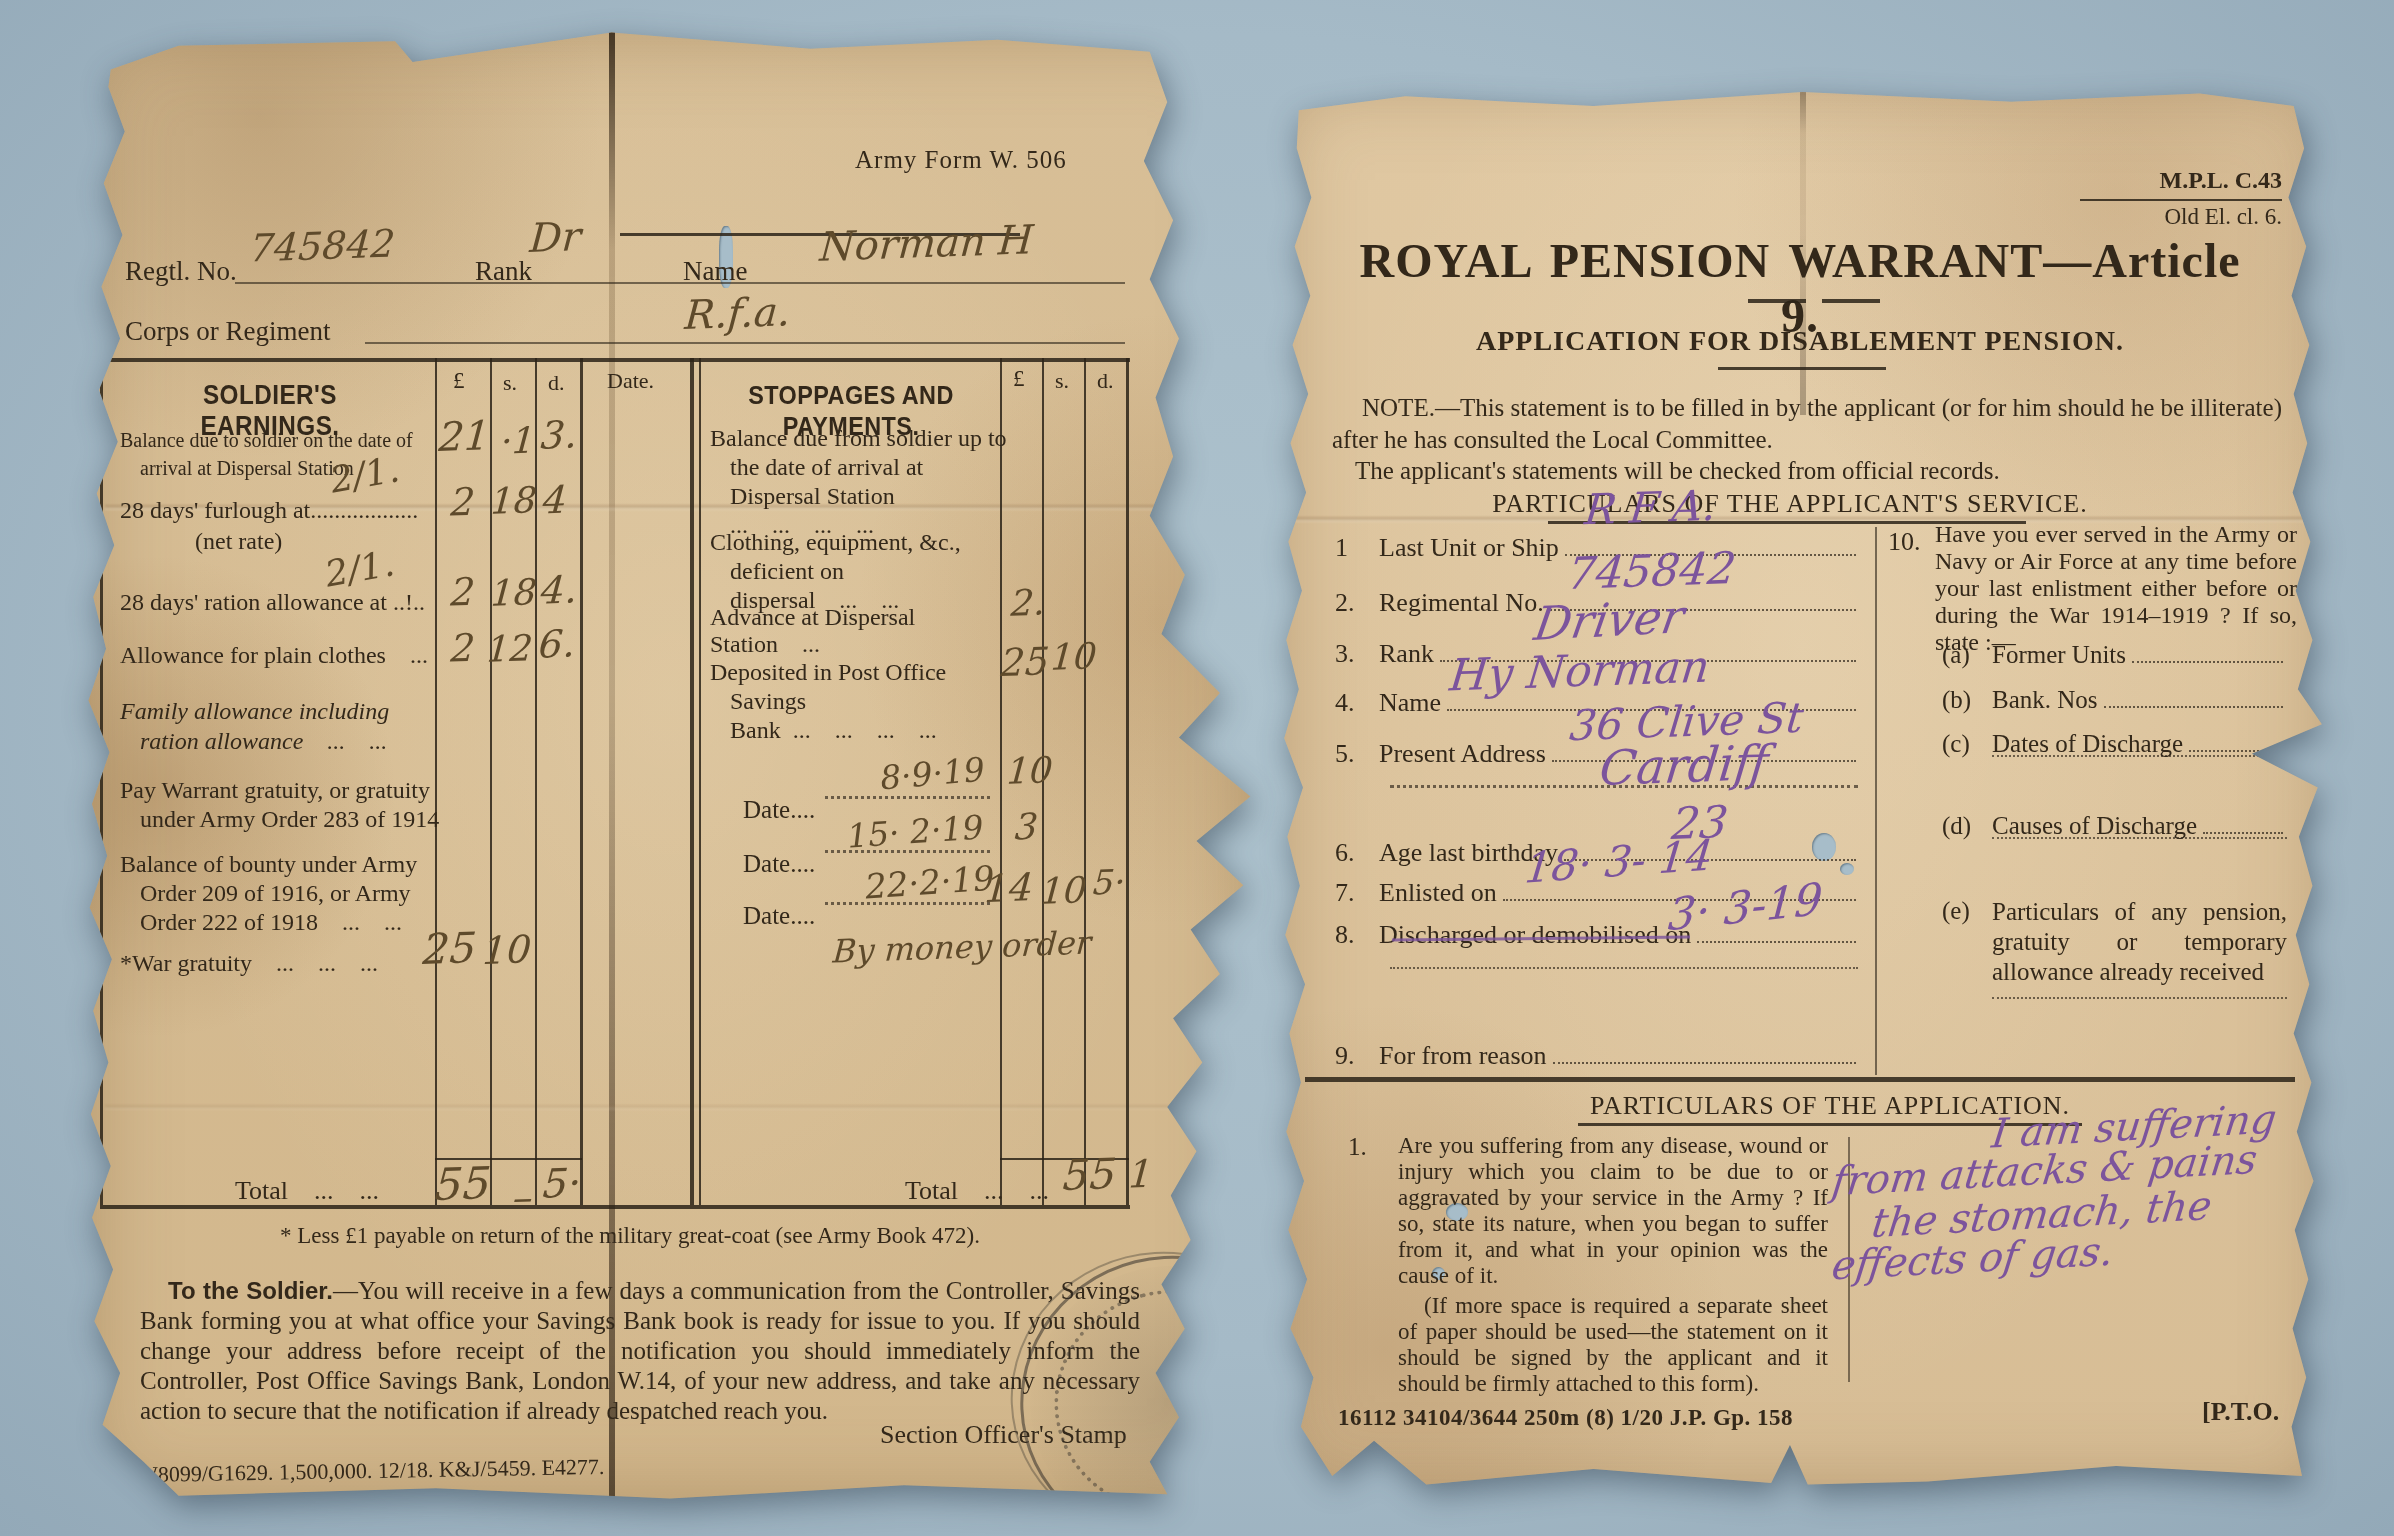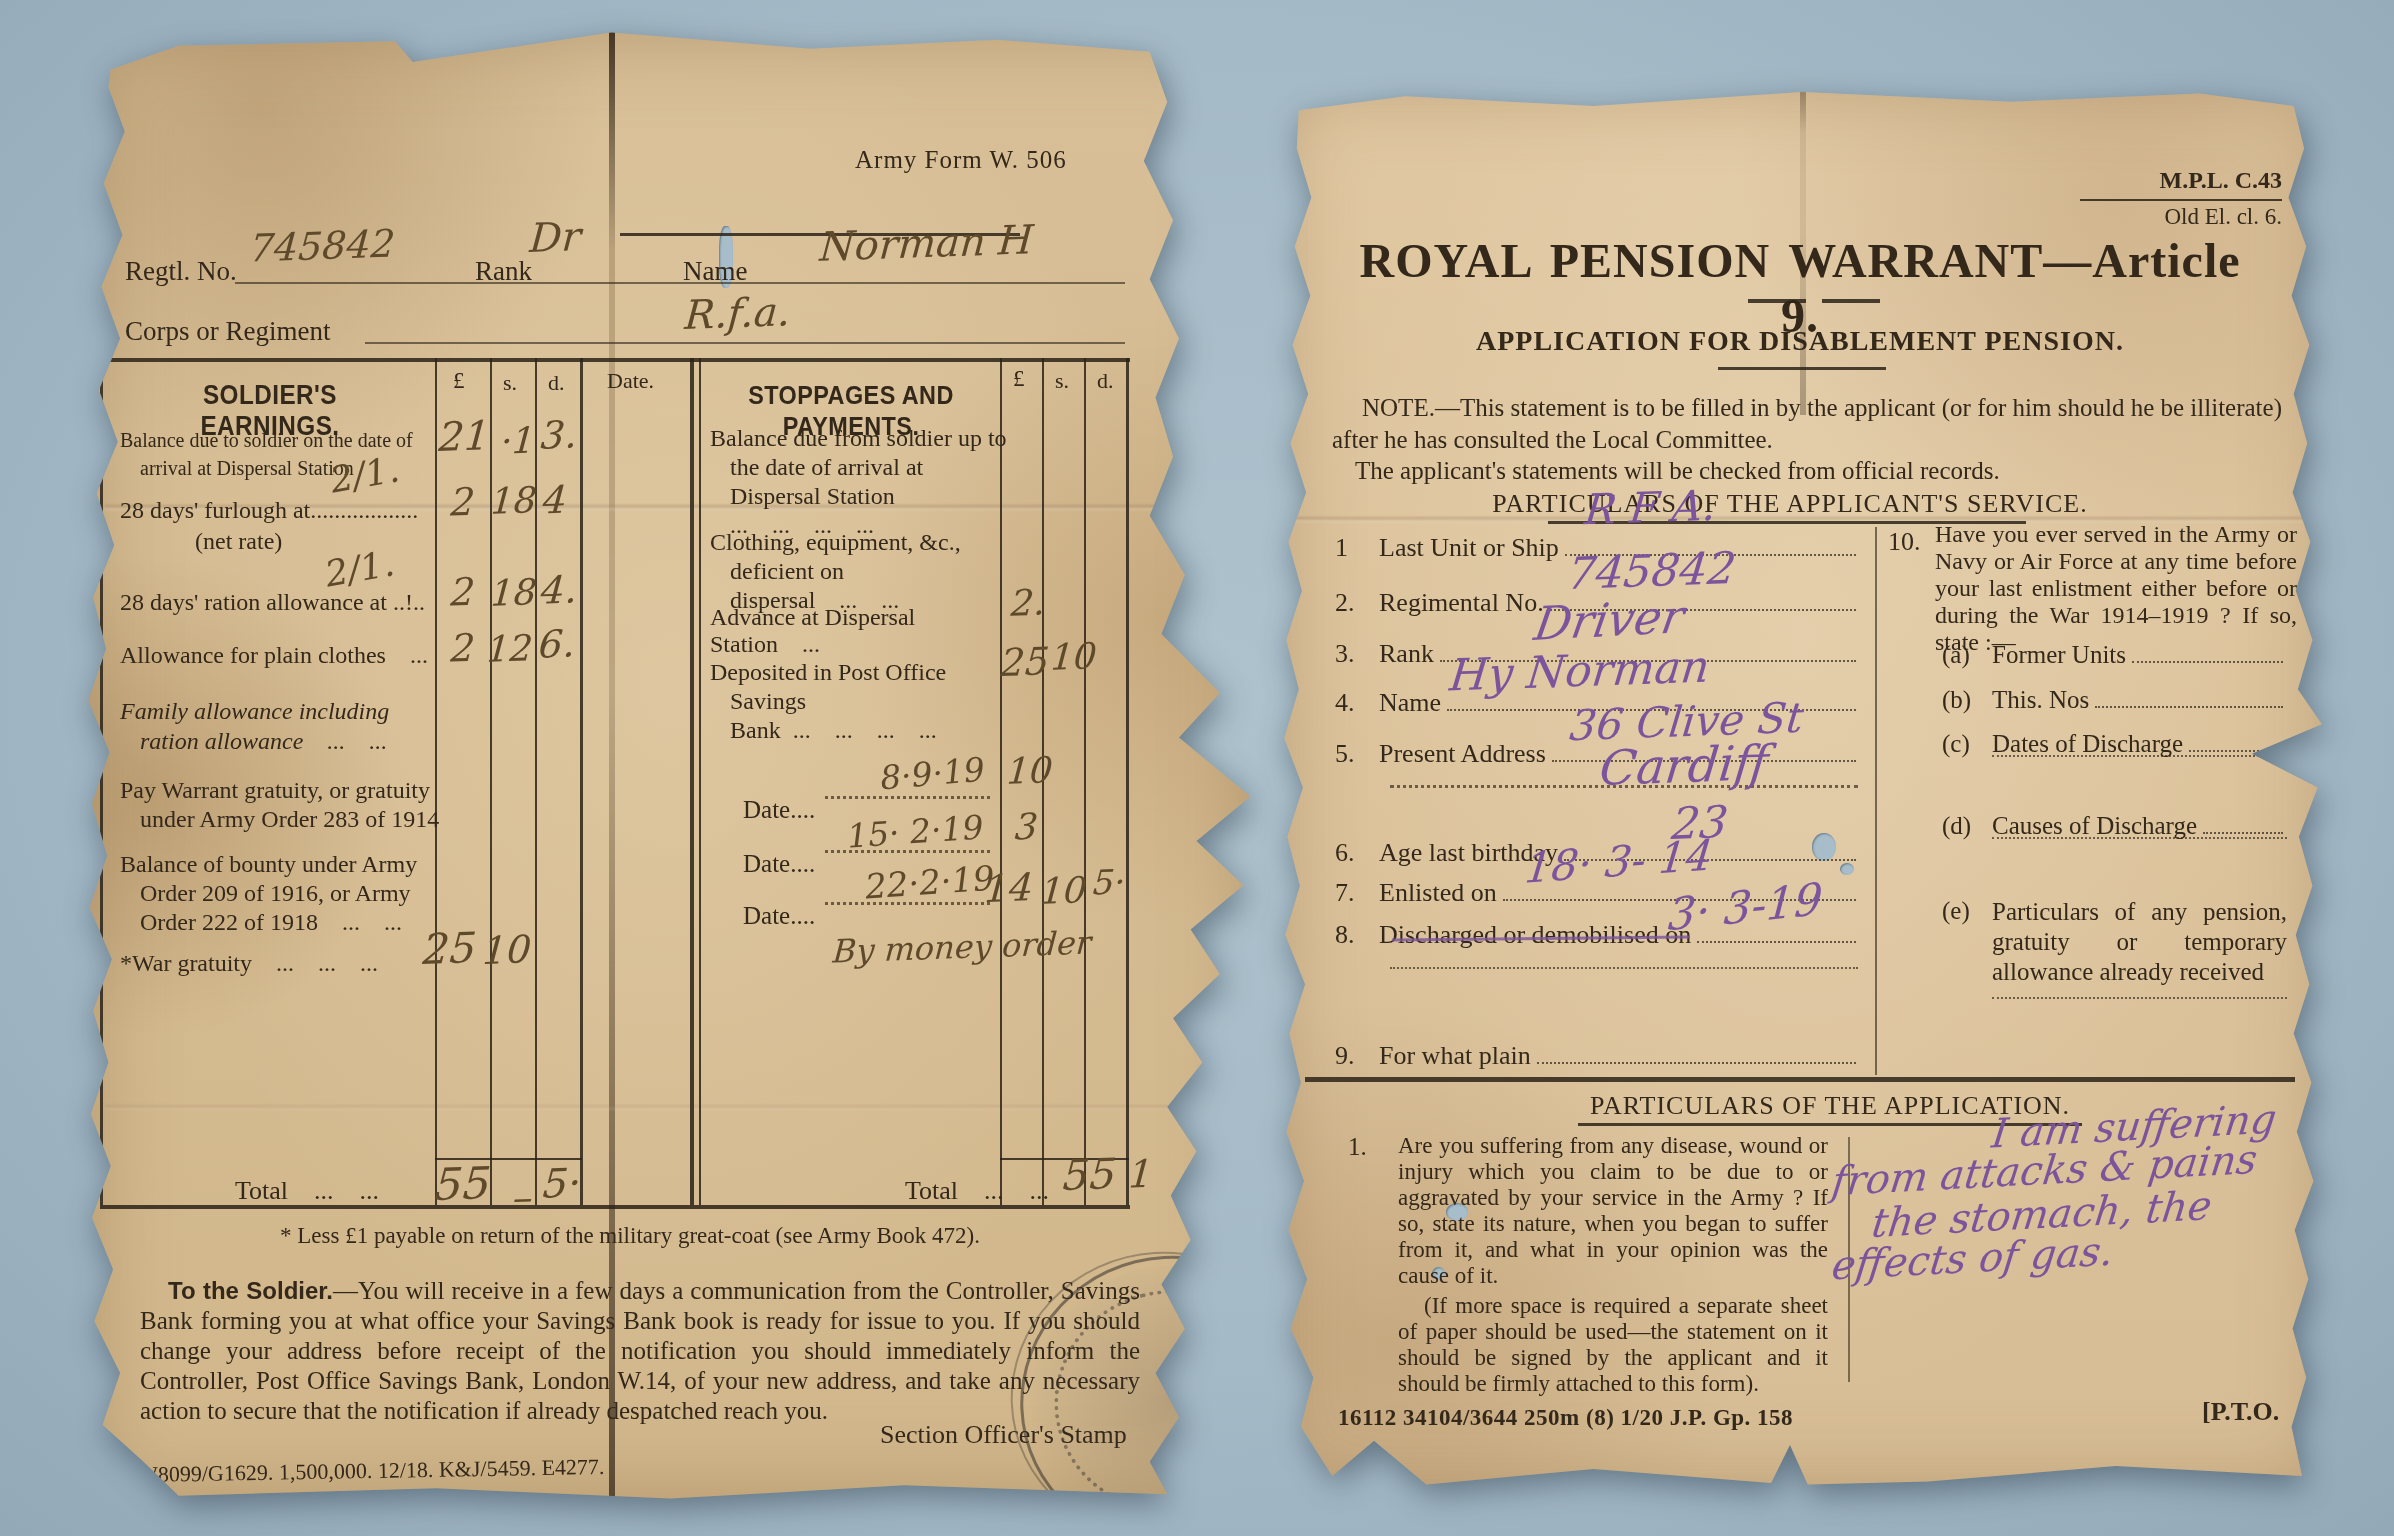--- a/index.html
+++ b/index.html
@@ -278,35 +278,35 @@
         <span>Discharged or demobilised on</span>
         <span class="leader"></span>
       </div>
     <div class="strikeR" style="left:112px;top:852px;width:298px;"></div>
     <div class="hwR" style="left:388px;top:796px;font-size:44px;transform:rotate(-6deg) skewX(-10deg);">3· 3-19</div>
 
     <div class="leader-line" style="left:110px;top:882px;width:468px;border-bottom-width:2px;"></div>
 
     <div class="srow" style="left:55px;top:956px;width:525px;">
         <span class="num">9.</span>
-        <span>For what plain</span>
+        <span>For from reason</span>
         <span class="leader"></span>
       </div>
 
     <div class="p" style="left:608px;top:442px;font-size:26px;">10.</div>
     <p class="p" style="left:655px;top:436px;width:362px;margin:0;font-size:24px;line-height:27px;text-align:justify;">Have you ever served in the Army or Navy or Air Force at any time before your last enlistment either before or during the War 1914–1919 ?  If so, state :—</p>
 
     <div class="srow" style="left:662px;top:556px;width:345px;font-size:25px;">
         <span class="num" style="flex:0 0 50px;">(a)</span>
         <span>Former Units</span>
         <span class="leader"></span>
       </div>
     <div class="srow" style="left:662px;top:601px;width:345px;font-size:25px;">
         <span class="num" style="flex:0 0 50px;">(b)</span>
-        <span>This.  Nos</span>
+        <span>Bank.  Nos</span>
         <span class="leader"></span>
       </div>
     <div class="srow" style="left:662px;top:645px;width:345px;font-size:25px;">
         <span class="num" style="flex:0 0 50px;">(c)</span>
         <span>Dates of Discharge</span>
         <span class="leader"></span>
       </div>
     <div class="leader-line" style="left:712px;top:670px;width:295px;border-bottom-width:2px;"></div>
     <div class="srow" style="left:662px;top:727px;width:345px;font-size:25px;">
         <span class="num" style="flex:0 0 50px;">(d)</span>

